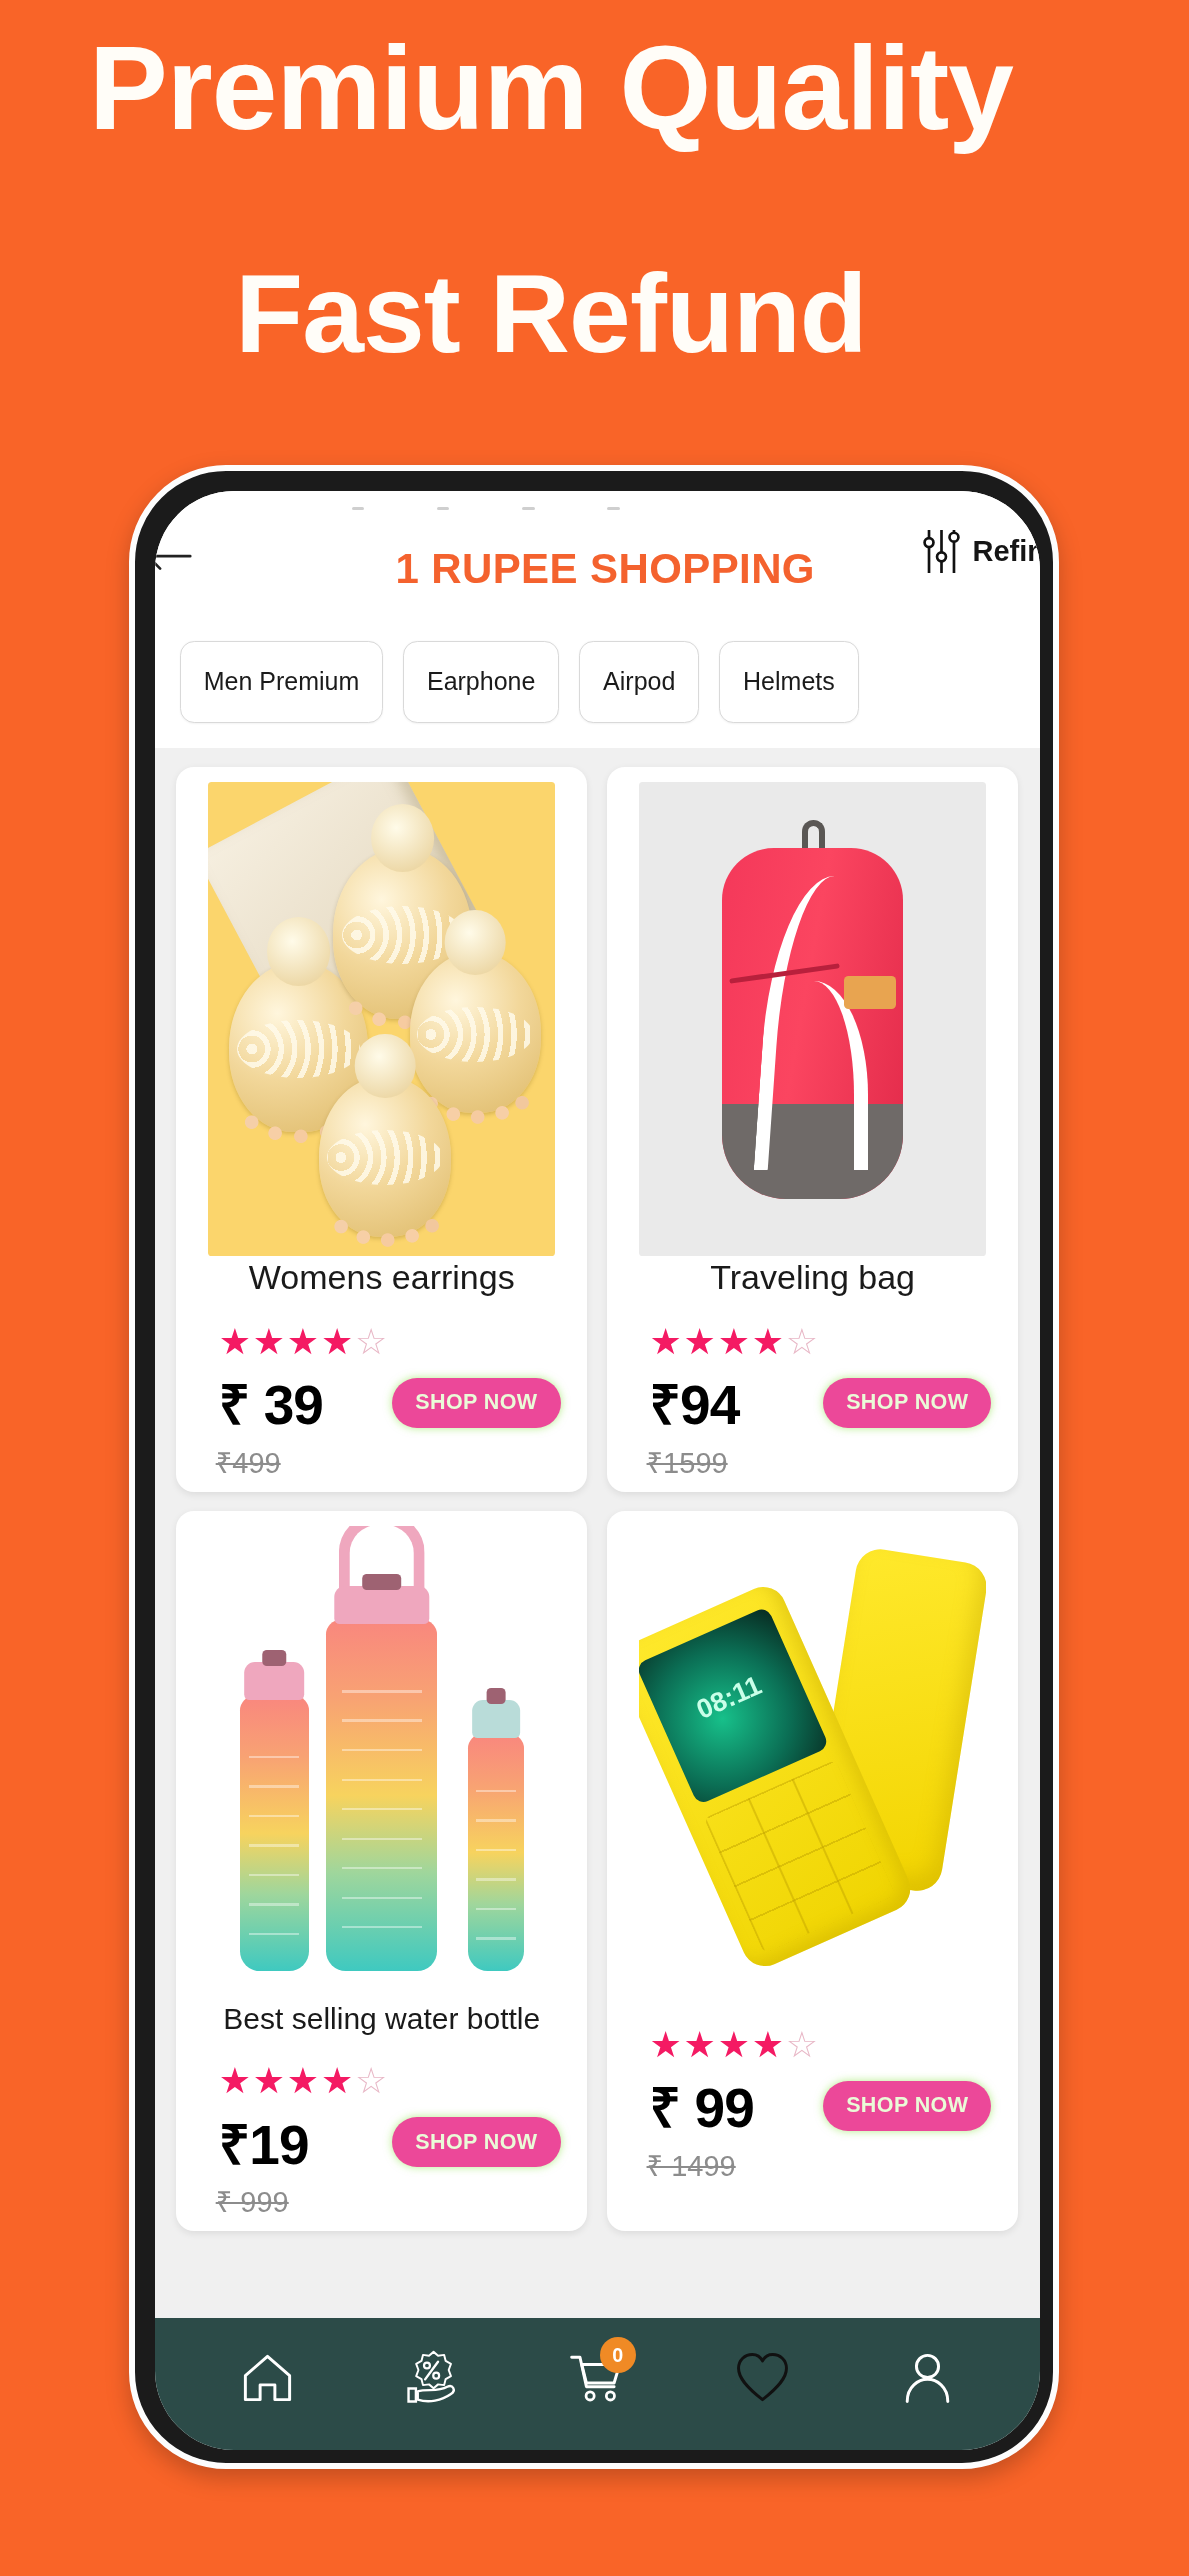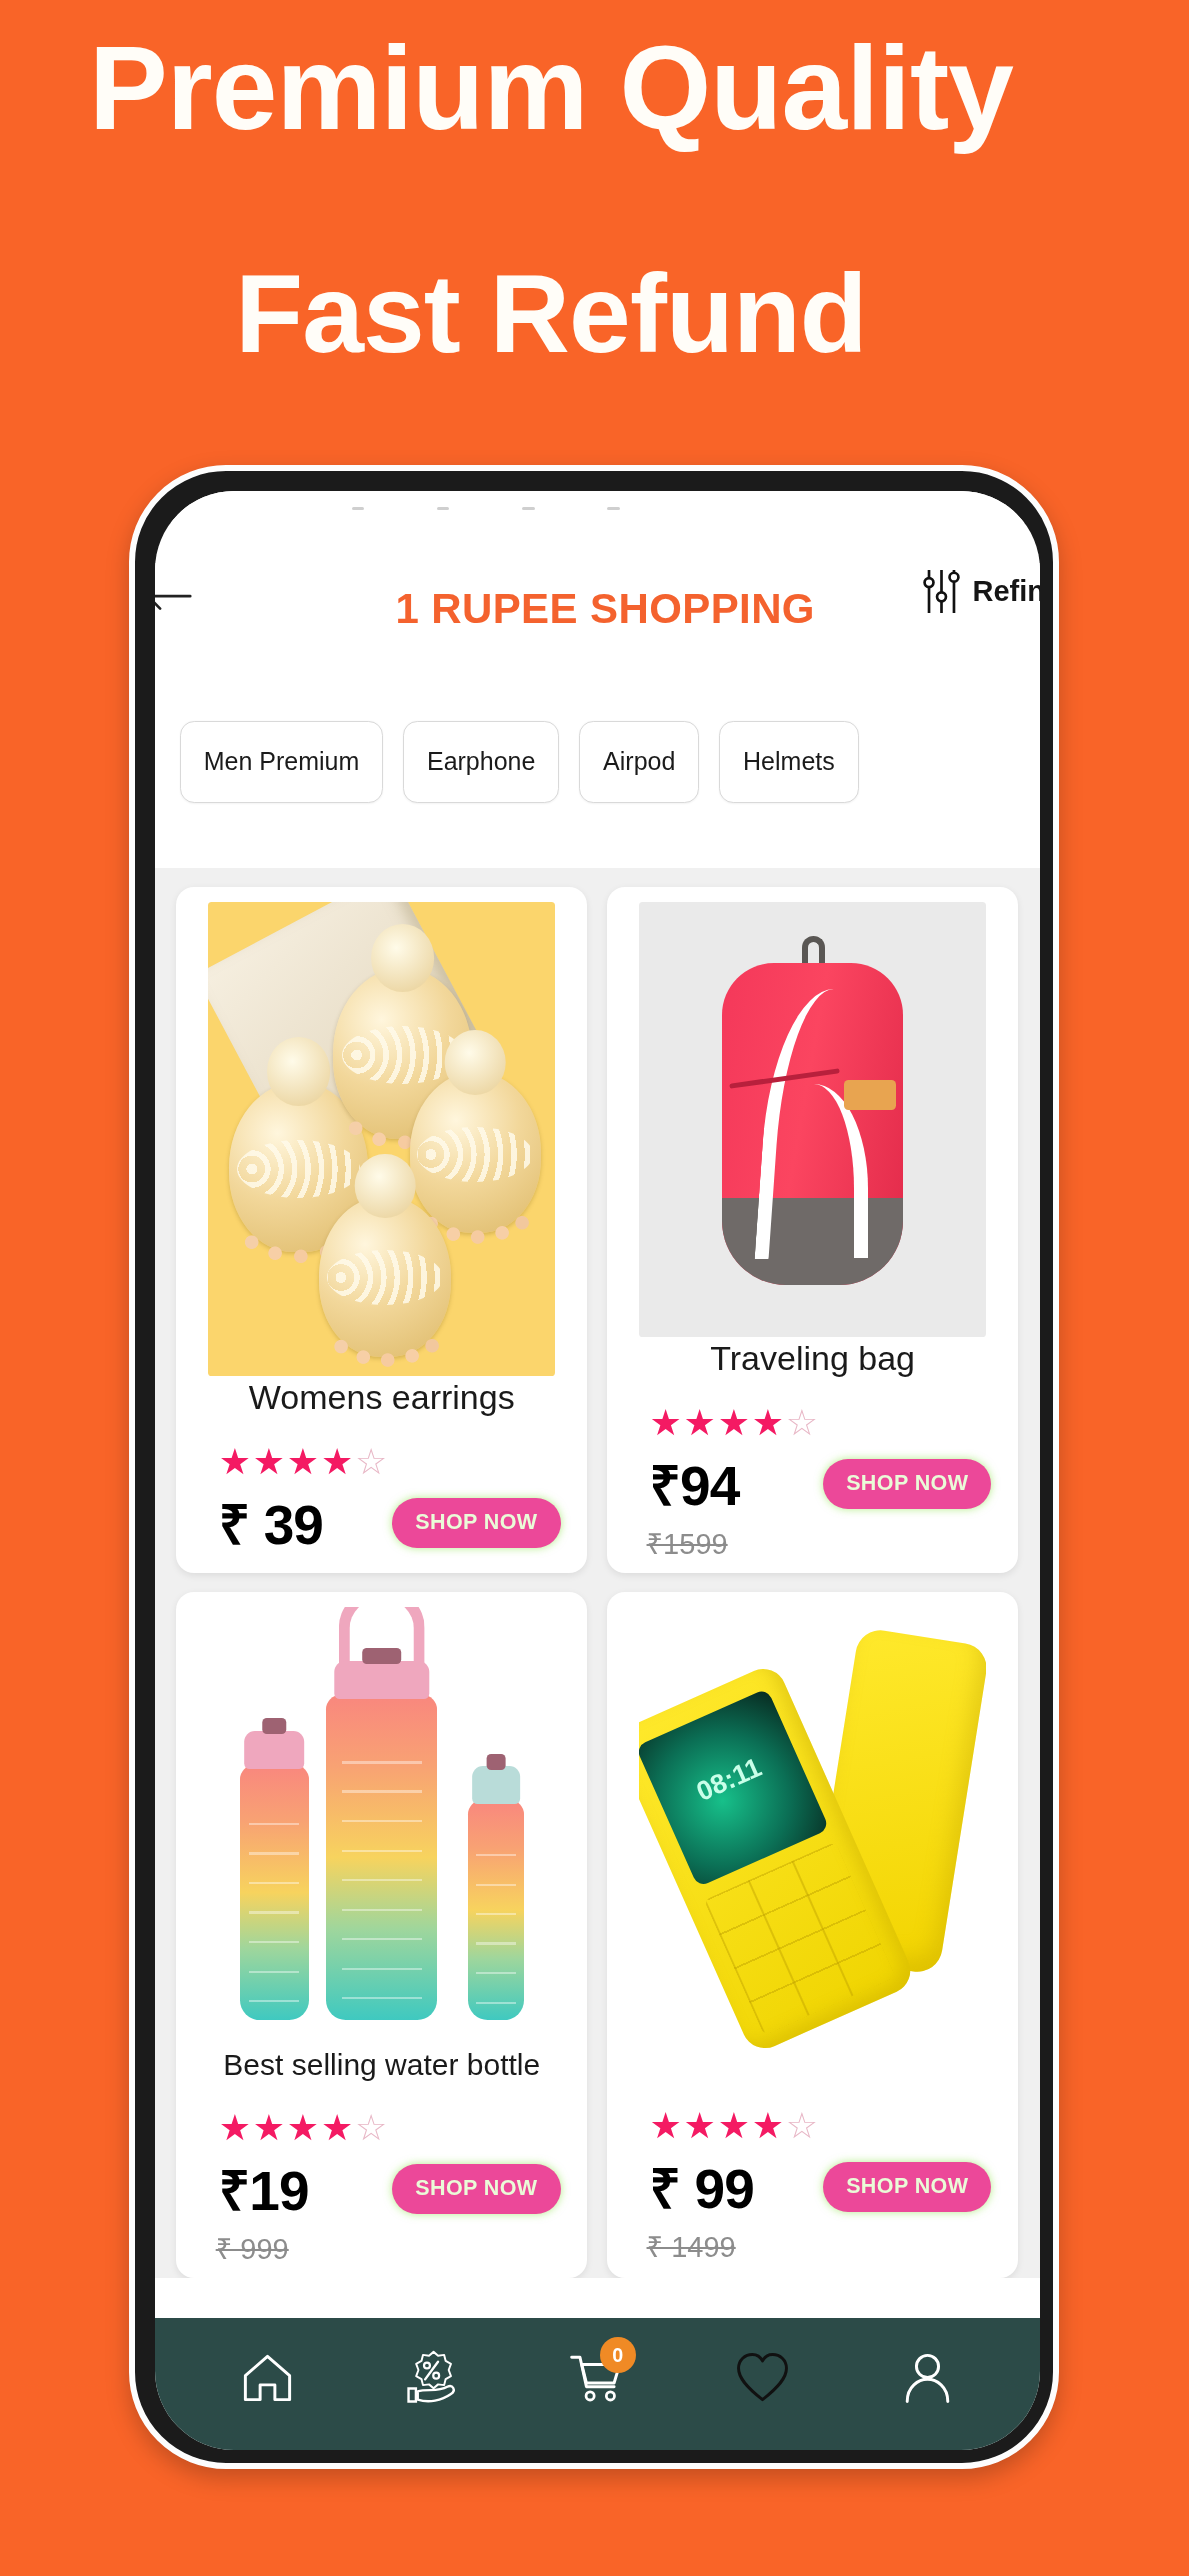--- a/index.html
+++ b/index.html
@@ -46,21 +46,20 @@
   .device-inner {
     position: absolute;
     left: 19.7px; top: 19.7px;
     width: 885px;
     height: 1959px;
     background: #ffffff;
     border-radius: 79px;
     overflow: hidden;
     display: flex;
     flex-direction: column;
-    gap: 40px;
   }
 
   
   .statusbar {
     height: 32px;
     position: relative;
     background: #fff;
     flex: 0 0 auto;
   }
   .statusbar .dots {
@@ -505,20 +504,21 @@
           <span class="star-on">★</span>
           <span class="star-on">★</span>
           <span class="star-on">★</span>
           <span class="star-on">★</span>
           <span class="star-off">☆</span>
         </div>
         <div class="price-row">
           <span class="price">₹ 39</span>
           <button class="shop-btn">SHOP NOW</button>
         </div>
+        <div class="mrp">₹499</div>
       </div>
 
       <div class="card">
         <div class="thumb art-bag">
           <div class="bag-handle"></div>
           <div class="bag-body"></div>
           <div class="bag-bottom"></div>
           <div class="bag-s"></div>
           <div class="bag-s2"></div>
           <div class="bag-zip"></div>

